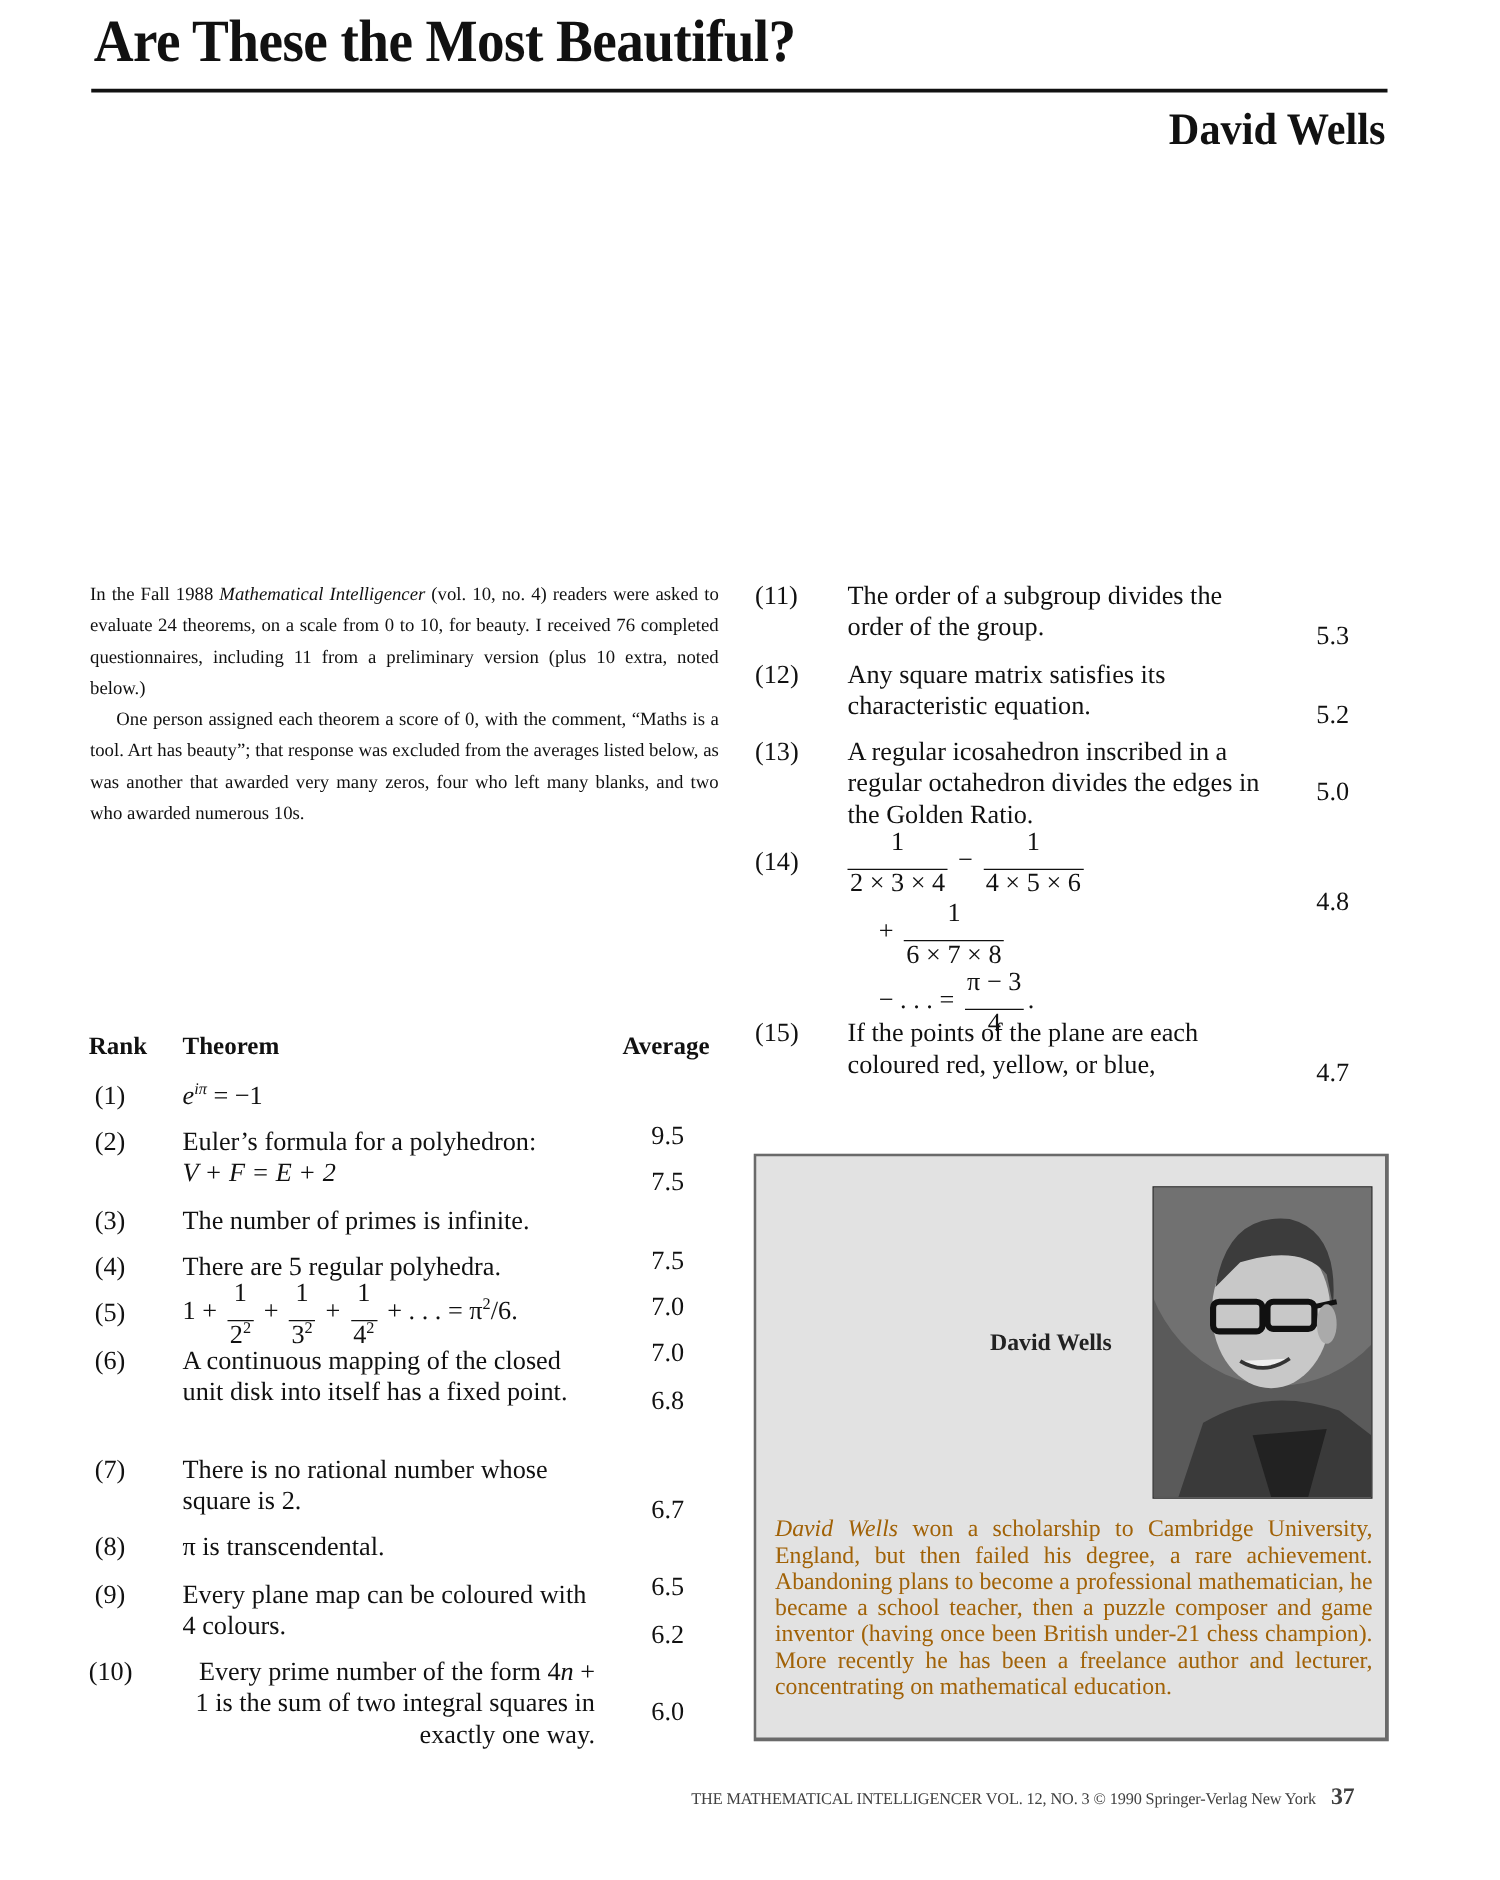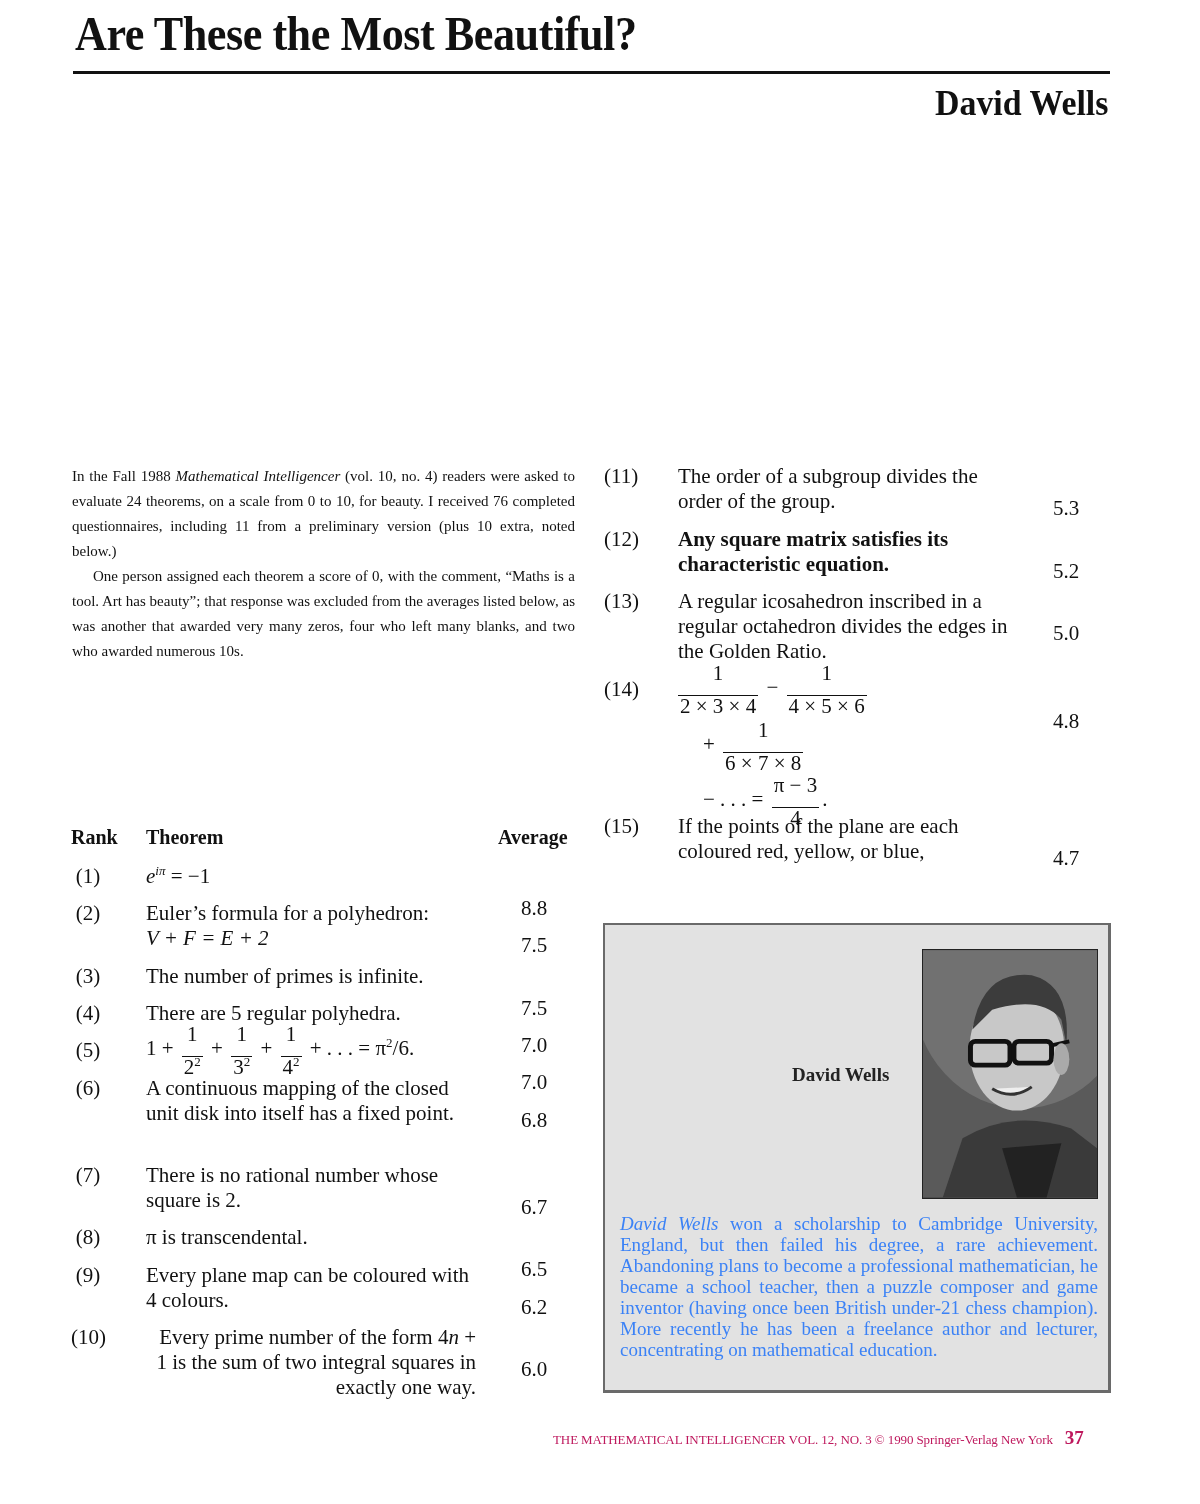--- a/index.html
+++ b/index.html
@@ -61,27 +61,27 @@
     font-weight: bold; font-size: 19px; color: #222;
   }
   .photo {
     position: absolute; left: 922px; top: 949px; width: 176px; height: 250px;
     background: radial-gradient(ellipse 45% 40% at 55% 40%, #d8d8d8 0%, #a9a9a9 40%, #555 75%, #3a3a3a 100%);
     border: 1.5px solid #222; overflow: hidden;
   }
   .photo svg { width: 100%; height: 100%; display: block; }
   .bio-text {
     position: absolute; left: 620px; top: 1213px; width: 478px;
-    font-size: 19px; line-height: 21px; text-align: justify; color: #3b82f6;
+    font-size: 19px; line-height: 21px; text-align: justify; color: #a16207;
   }
   .bio-text i { font-style: italic; }
 
   .footer {
     position: absolute; left: 553px; top: 1427px;
-    font-size: 13px; letter-spacing: -0.1px; color: #be185d;
+    font-size: 13px; letter-spacing: -0.1px; color: #404040;
   }
   .footer .pg { font-weight: bold; font-size: 19px; margin-left: 12px; }
 </style>
 </head>
 <body>
 
 <div class="title">Are These the Most Beautiful?</div>
 <div class="rule"></div>
 <div class="author">David Wells</div>
 
@@ -92,21 +92,21 @@
 
 <div class="tbl-head h-rank">Rank</div>
 <div class="tbl-head h-thm">Theorem</div>
 <div class="tbl-head h-avg">Average</div>
 
 <div class="left-col">
 
   <div class="row" style="top:864px;">
     <span class="rk">(1)</span>
     <span class="tx"><span class="ital">e</span><span class="sup ital">iπ</span><span> = −1</span></span>
-    <span class="av">8.8</span>
+    <span class="av">9.5</span>
   </div>
 
   <div class="row" style="top:901px;">
     <span class="rk">(2)</span>
     <span class="tx"><span>Euler’s formula for a polyhedron:</span><br><span class="ital">V + F = E + 2</span></span>
     <span class="av">7.5</span>
   </div>
 
   <div class="row" style="top:964px;">
     <span class="rk">(3)</span>
@@ -168,21 +168,21 @@
 <div class="right-col">
 
   <div class="row" style="top:464px;">
     <span class="rk">(11)</span>
     <span class="tx" style="width:310px;">The order of a subgroup divides the order of the group.</span>
     <span class="av">5.3</span>
   </div>
 
   <div class="row" style="top:527px;">
     <span class="rk">(12)</span>
-    <span class="tx" style="width:310px;font-weight:bold;">Any square matrix satisfies its characteristic equation.</span>
+    <span class="tx" style="width:310px;">Any square matrix satisfies its characteristic equation.</span>
     <span class="av">5.2</span>
   </div>
 
   <div class="row" style="top:589px;">
     <span class="rk">(13)</span>
     <span class="tx" style="width:335px;">A regular icosahedron inscribed in a regular octahedron divides the edges in the Golden Ratio.</span>
     <span class="av">5.0</span>
   </div>
 
   <div class="row" style="top:677px;">

